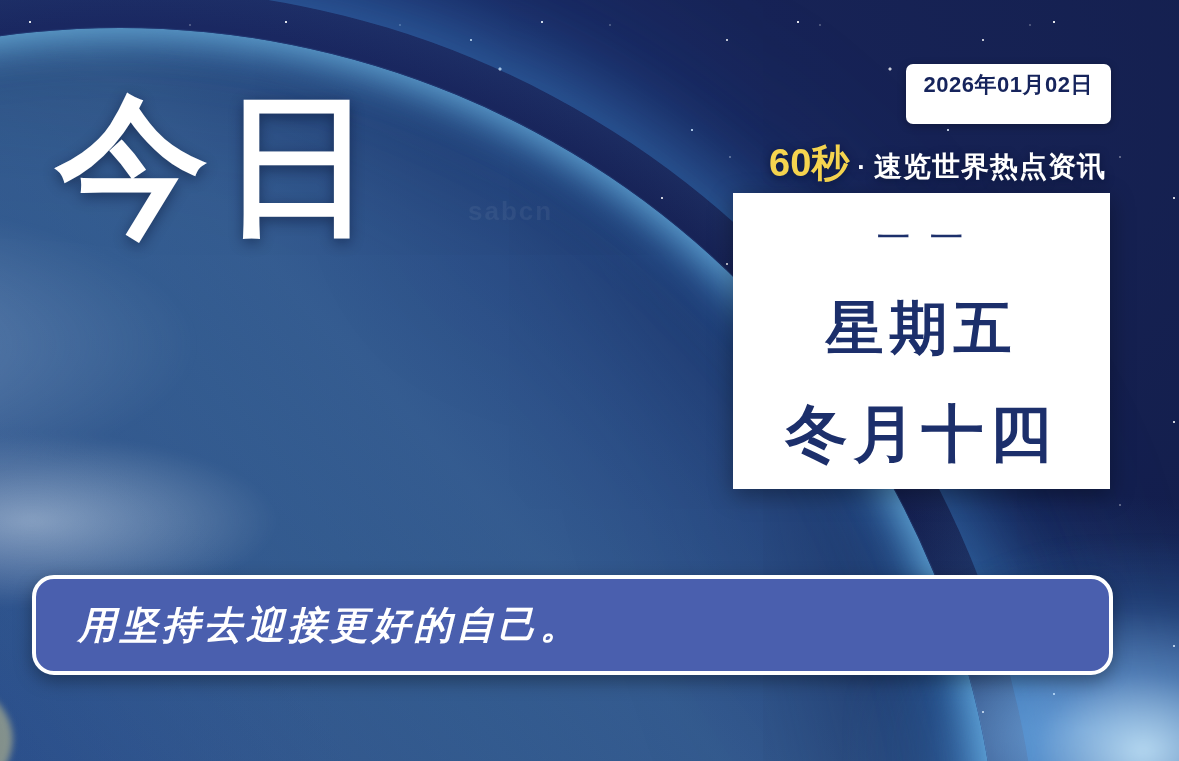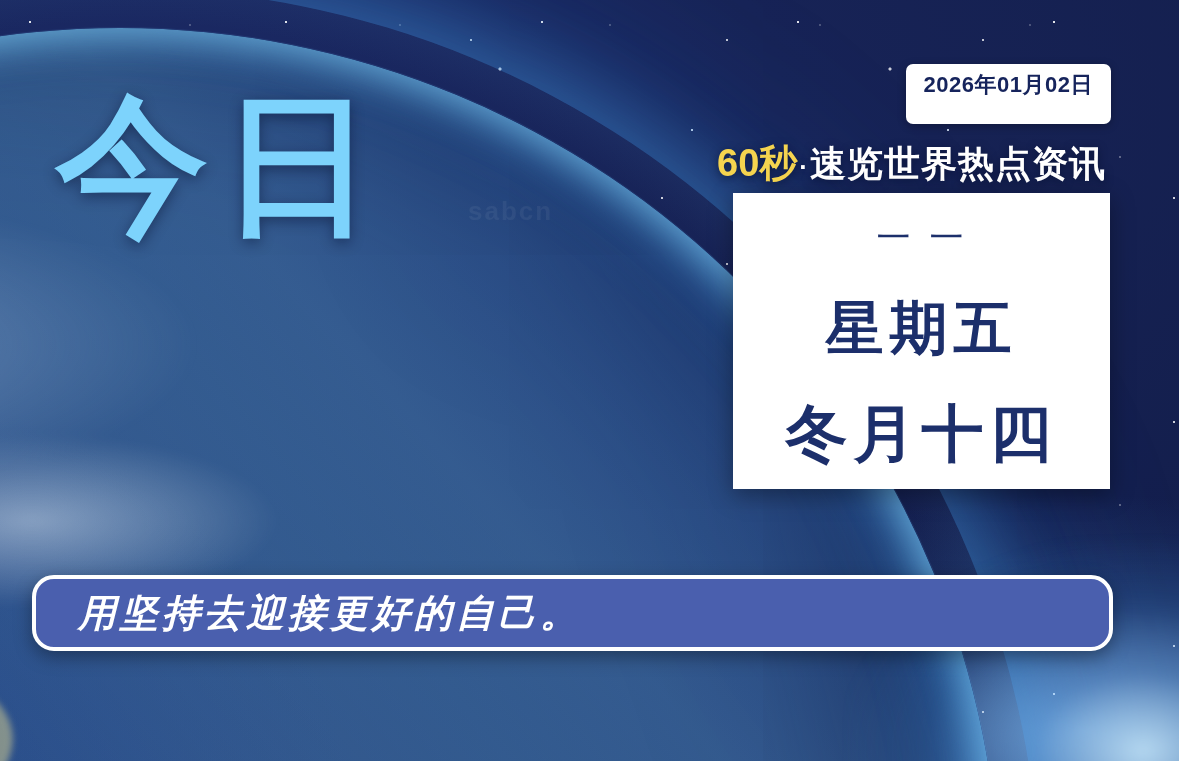--- a/index.html
+++ b/index.html
@@ -188,21 +188,21 @@
     line-height:.92;
   }
   .mast-line {
     display:block;
     font-family:"Liberation Sans","DejaVu Sans",sans-serif;
     font-weight:700;
     letter-spacing:14px;
   }
   .mast-1 {
     font-size:152px;
-    color:#7dd3fc;
+    color:#ffffff;
     text-shadow:0 4px 14px rgba(5,12,40,.45);
   }
   .mast-2 {
     font-size:152px;
     color:#eef0f2;
     text-shadow:0 4px 16px rgba(5,12,40,.55);
     margin-top:8px;
   }
 
   
@@ -220,28 +220,29 @@
     white-space:nowrap;
   }
 
   
   .tagline {
     position:absolute;
     right:73px; top:138px;
     white-space:nowrap;
     display:flex;
     align-items:baseline;
+    gap:6px;
     text-shadow:0 2px 8px rgba(5,12,40,.6);
   }
   .tag-60 {
     font-size:38px; font-weight:700; color:#f5d44f;
     letter-spacing:0px;
   }
   .tag-dot { font-size:26px; color:#ffffff; font-weight:700; padding:0 2px; }
-  .tag-rest { font-size:36px; font-weight:700; color:#ffffff; letter-spacing:1px; }
+  .tag-rest { font-size:28px; font-weight:700; color:#ffffff; letter-spacing:1px; }
 
   
   .info-card {
     position:absolute;
     left:733px; top:193px;
     width:377px; height:296px;
     background:#ffffff;
     box-shadow:0 6px 22px rgba(0,0,0,.35);
     display:flex;
     flex-direction:column;
@@ -270,21 +271,21 @@
     font-weight:700;
     color:#1c2f6b;
     letter-spacing:6px;
     font-family:Liberation Serif, serif;
   }
 
   
   .quote-bar {
     position:absolute;
     left:32px; top:575px;
-    width:1081px; height:76px;
+    width:1081px; height:100px;
     background:#4a5fae;
     border:4px solid #ffffff;
     border-radius:22px;
     display:flex;
     align-items:center;
     box-shadow:0 6px 18px rgba(0,0,0,.35);
   }
   .quote-text {
     margin-left:42px;
     font-size:38px;

